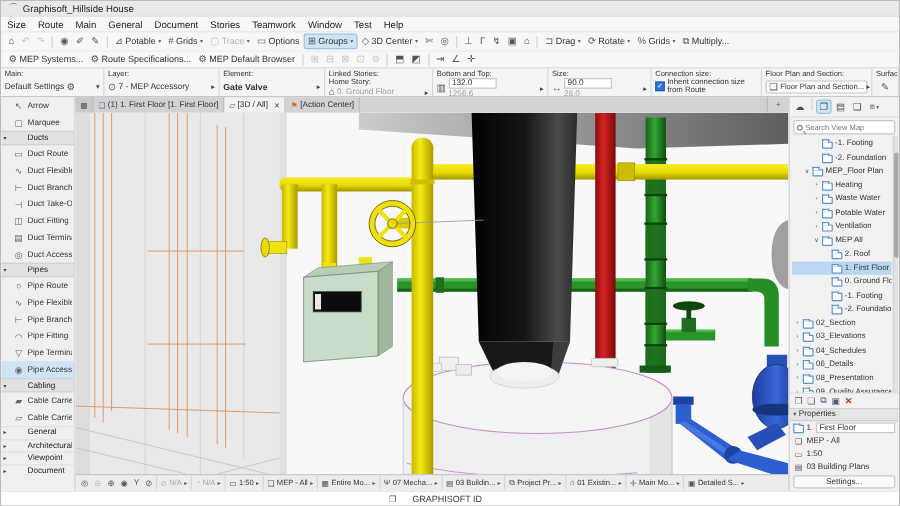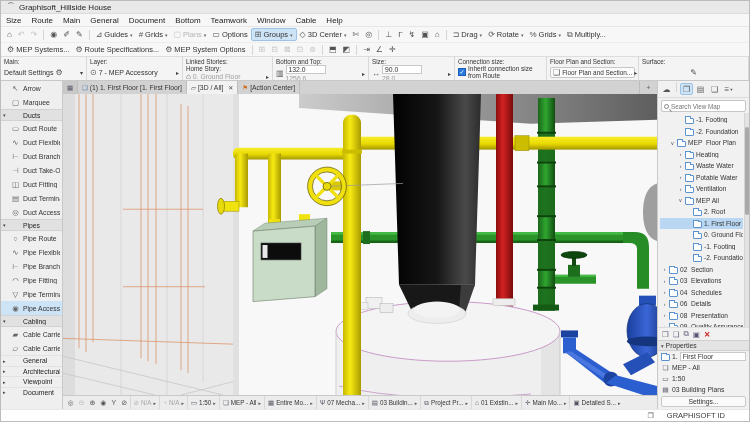--- a/index.html
+++ b/index.html
@@ -100,44 +100,44 @@
 .np-act{font-size:7.5px;color:#557}
 .np-act.red{color:#cc2222;font-weight:bold}
 .np-props-header{flex:0 0 11px;background:#e4e4e4;border-top:1px solid #d0d0d0;border-bottom:1px solid #d0d0d0;display:flex;align-items:center;gap:2px;padding:0 3px}
 .np-props-header .tw{width:auto}
 .prop-row{display:flex;align-items:center;gap:2px;height:11px;padding:0 3px;white-space:nowrap;overflow:hidden}
 .prop-glyph{width:9px;font-size:6.8px;color:#556;text-align:center;flex:0 0 auto}
 .prop-prefix{flex:0 0 auto}
 .prop-value{background:#fff;border:1px solid #c9c9c9;padding:0 2px;flex:1;height:9px;line-height:8px;overflow:hidden}
 .np-settings{flex:0 0 11px;margin:1px 3px 2px;background:#fafafa;border:1px solid #c9c9c9;border-radius:2px;display:flex;align-items:center;justify-content:center}
 
-.footer{flex:0 0 12px;background:#fff;display:flex;align-items:center;justify-content:flex-end;gap:13px;padding-right:24px;font-size:7.5px;color:#3a3a3a;border-top:1px solid #e8e8e8}
+.footer{flex:0 0 12px;background:#fff;display:flex;align-items:center;justify-content:center;gap:13px;padding-right:24px;font-size:7.5px;color:#3a3a3a;border-top:1px solid #e8e8e8}
 .footer .logo-ic{font-size:7px;color:#555}
 </style>
 </head>
 <body>
 
 <div class="app" data-name="archicad-window">
 
   <div class="titlebar" data-name="titlebar">
     <span class="logo" data-name="app-logo-icon">⌒</span>
     <span data-name="window-title">Graphisoft_Hillside House</span>
   </div>
 
   <div class="menubar" data-name="menubar">
 
   <span class="menu-item" data-name="menu-item">Size</span>
       <span class="menu-item" data-name="menu-item">Route</span>
       <span class="menu-item" data-name="menu-item">Main</span>
       <span class="menu-item" data-name="menu-item">General</span>
       <span class="menu-item" data-name="menu-item">Document</span>
-      <span class="menu-item" data-name="menu-item">Bottom</span>
+      <span class="menu-item" data-name="menu-item">Stories</span>
       <span class="menu-item" data-name="menu-item">Teamwork</span>
       <span class="menu-item" data-name="menu-item">Window</span>
-      <span class="menu-item" data-name="menu-item">Cable</span>
+      <span class="menu-item" data-name="menu-item">Test</span>
       <span class="menu-item" data-name="menu-item">Help</span>
     </div>
 
   <div class="toolbar row1" data-name="toolbar-standard">
 
       <span class="t-item" data-name="home-button">
         <span class="t-glyph" data-name="toolbar-icon">⌂</span>
 
       </span>
 
@@ -173,33 +173,33 @@
       </span>
 
       <span class="t-item sep">
         
         
         
       </span>
 
       <span class="t-item" data-name="guides-button">
         <span class="t-glyph" data-name="toolbar-icon">⊿</span>
-        <span class="t-label">Guides</span>
+        <span class="t-label">Potable</span>
         <span class="t-caret" data-name="chevron-down-icon">▾</span>
       </span>
 
       <span class="t-item" data-name="grids-button">
         <span class="t-glyph" data-name="toolbar-icon">#</span>
         <span class="t-label">Grids</span>
         <span class="t-caret" data-name="chevron-down-icon">▾</span>
       </span>
 
       <span class="t-item disabled" data-name="trace-button">
         <span class="t-glyph" data-name="toolbar-icon">▢</span>
-        <span class="t-label">Plans</span>
+        <span class="t-label">Trace</span>
         <span class="t-caret" data-name="chevron-down-icon">▾</span>
       </span>
 
       <span class="t-item" data-name="measure-button">
         <span class="t-glyph" data-name="toolbar-icon">▭</span>
         <span class="t-label">Options</span>
 
       </span>
 
       <span class="t-item active" data-name="groups-button">
@@ -295,21 +295,21 @@
       </span>
 
       <span class="t-item" data-name="route-specifications-button">
         <span class="t-glyph" data-name="toolbar-icon">⚙</span>
         <span class="t-label">Route Specifications...</span>
 
       </span>
 
       <span class="t-item" data-name="mep-system-browser-button">
         <span class="t-glyph" data-name="toolbar-icon">⚙</span>
-        <span class="t-label">MEP System Options</span>
+        <span class="t-label">MEP Default Browser</span>
 
       </span>
 
       <span class="t-item sep">
         
         
         
       </span>
 
       <span class="t-item disabled" data-name="group-edit-1-button">
@@ -382,20 +382,27 @@
         <span data-name="default-settings-label">Default Settings</span>
         <span class="ib-glyph" data-name="default-element-icon">⚙</span>
         <span class="ib-caret" data-name="chevron-down-icon">▾</span>
       </div>
     </div>
     <div class="ib-sec" style="width:96px" data-name="infobox-layer">
       <div class="ib-label">Layer:</div>
       <div class="ib-content">
         <span class="ib-glyph" data-name="eye-icon">⊙</span>
         <span data-name="layer-value">7 - MEP Accessory</span>
+        <span class="ib-caret" data-name="chevron-right-icon">▸</span>
+      </div>
+    </div>
+    <div class="ib-sec" style="width:88px" data-name="infobox-element">
+      <div class="ib-label">Element:</div>
+      <div class="ib-content">
+        <span class="ib-strong" data-name="element-type-value">Gate Valve</span>
         <span class="ib-caret" data-name="chevron-right-icon">▸</span>
       </div>
     </div>
     <div class="ib-sec" style="width:90px" data-name="infobox-linked-stories">
       <div class="ib-label">Linked Stories:</div>
       <div class="ib-label">Home Story:</div>
       <div class="ib-content ib-gray">
         <span class="ib-glyph" data-name="home-story-icon">⌂</span>
         <span data-name="home-story-value">0. Ground Floor</span>
         <span class="ib-caret" data-name="chevron-right-icon">▸</span>

